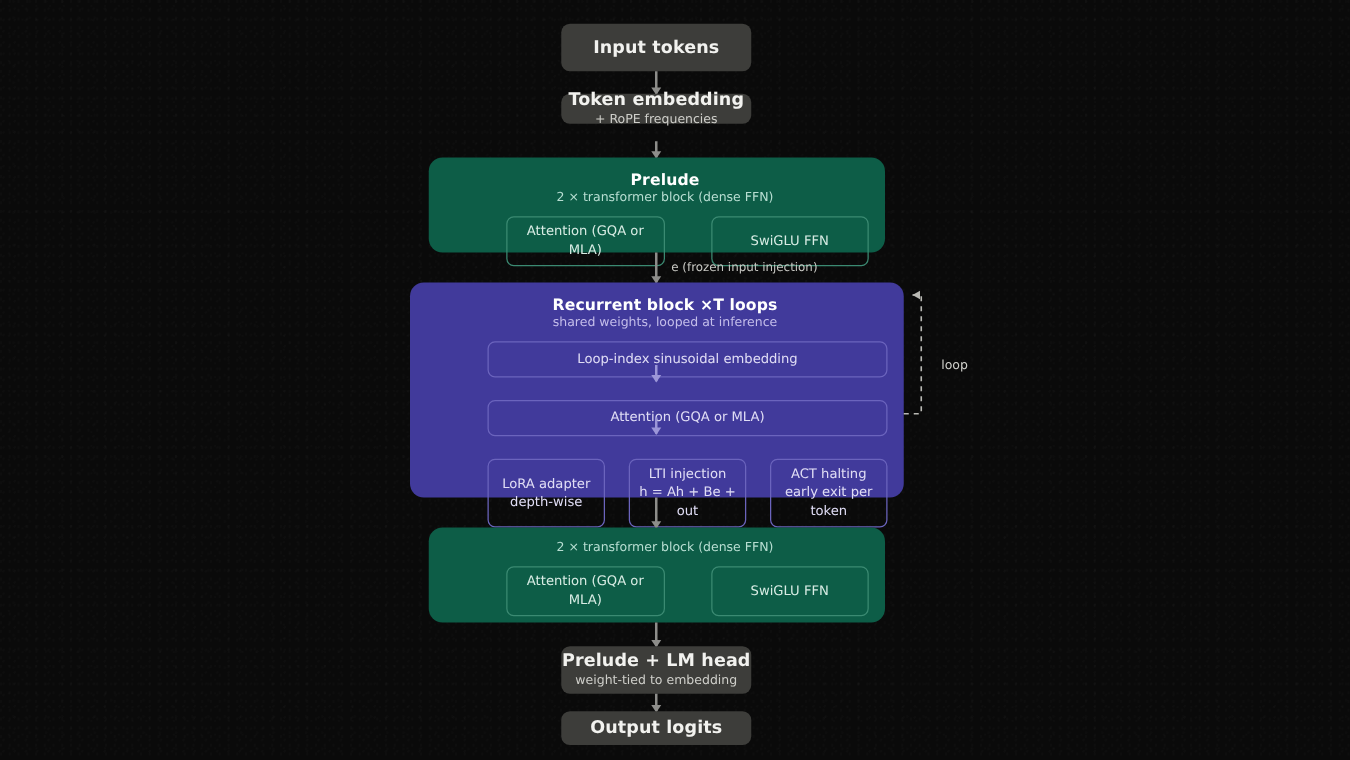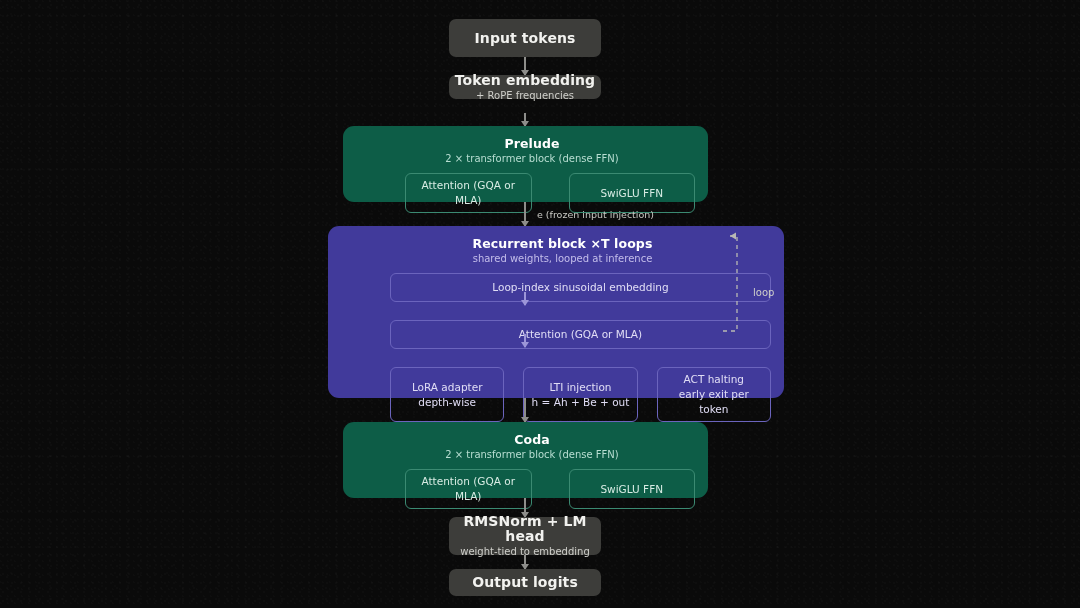--- a/index.html
+++ b/index.html
@@ -182,21 +182,21 @@
     <div class="stage-sub">2 × transformer block (dense FFN)</div>
     <div class="srow">
       <div class="chip">Attention (GQA or MLA)</div>
       <div class="chip">SwiGLU FFN</div>
     </div>
   </div>
 
   <div class="arrow" style="left:524px; top:202px; height:24px;"></div>
   <div class="edge-label" style="left:537px; top:209px;">e (frozen input injection)</div>
 
-  <div class="stage purple" style="left:328px; top:226px; width:456px; height:172px;">
+  <div class="stage purple" style="left:328px; top:226px; width:395px; height:172px;">
     <div class="stage-title">Recurrent block ×T loops</div>
     <div class="stage-sub">shared weights, looped at inference</div>
 
     <div class="srow">
       <div class="chip wide">Loop-index sinusoidal embedding</div>
     </div>
 
     <div class="srow tight">
       <div class="chip">Attention (GQA or MLA)</div>
     </div>
@@ -222,32 +222,31 @@
 
   <svg class="loop-svg">
     <path d="M 723 331 L 737 331 L 737 236 L 730 236" fill="none" stroke="#b9b9b4" stroke-width="1.3" stroke-dasharray="4 4"></path>
     <path d="M 730 236 L 736 232.6 L 736 239.4 Z" fill="#b9b9b4"></path>
   </svg>
   <div class="loop-label" style="left:753px; top:287px;">loop</div>
 
   <div class="arrow" style="left:524px; top:398px; height:24px;"></div>
 
   <div class="stage green" style="left:343px; top:422px; width:365px; height:76px;">
-    <div class="stage-title">Coda</div>
     <div class="stage-sub">2 × transformer block (dense FFN)</div>
     <div class="srow">
       <div class="chip">Attention (GQA or MLA)</div>
       <div class="chip">SwiGLU FFN</div>
     </div>
   </div>
 
   <div class="arrow" style="left:524px; top:498px; height:19px;"></div>
 
   <div class="node gray-node" style="left:449px; top:517px; width:152px; height:38px;">
-    <div class="ttl">RMSNorm + LM head</div>
+    <div class="ttl">Prelude + LM head</div>
     <div class="sub">weight-tied to embedding</div>
   </div>
 
   <div class="arrow" style="left:524px; top:555px; height:14px;"></div>
 
   <div class="node gray-node" style="left:449px; top:569px; width:152px; height:27px;">
     <div class="ttl">Output logits</div>
   </div>
 
 </div>

